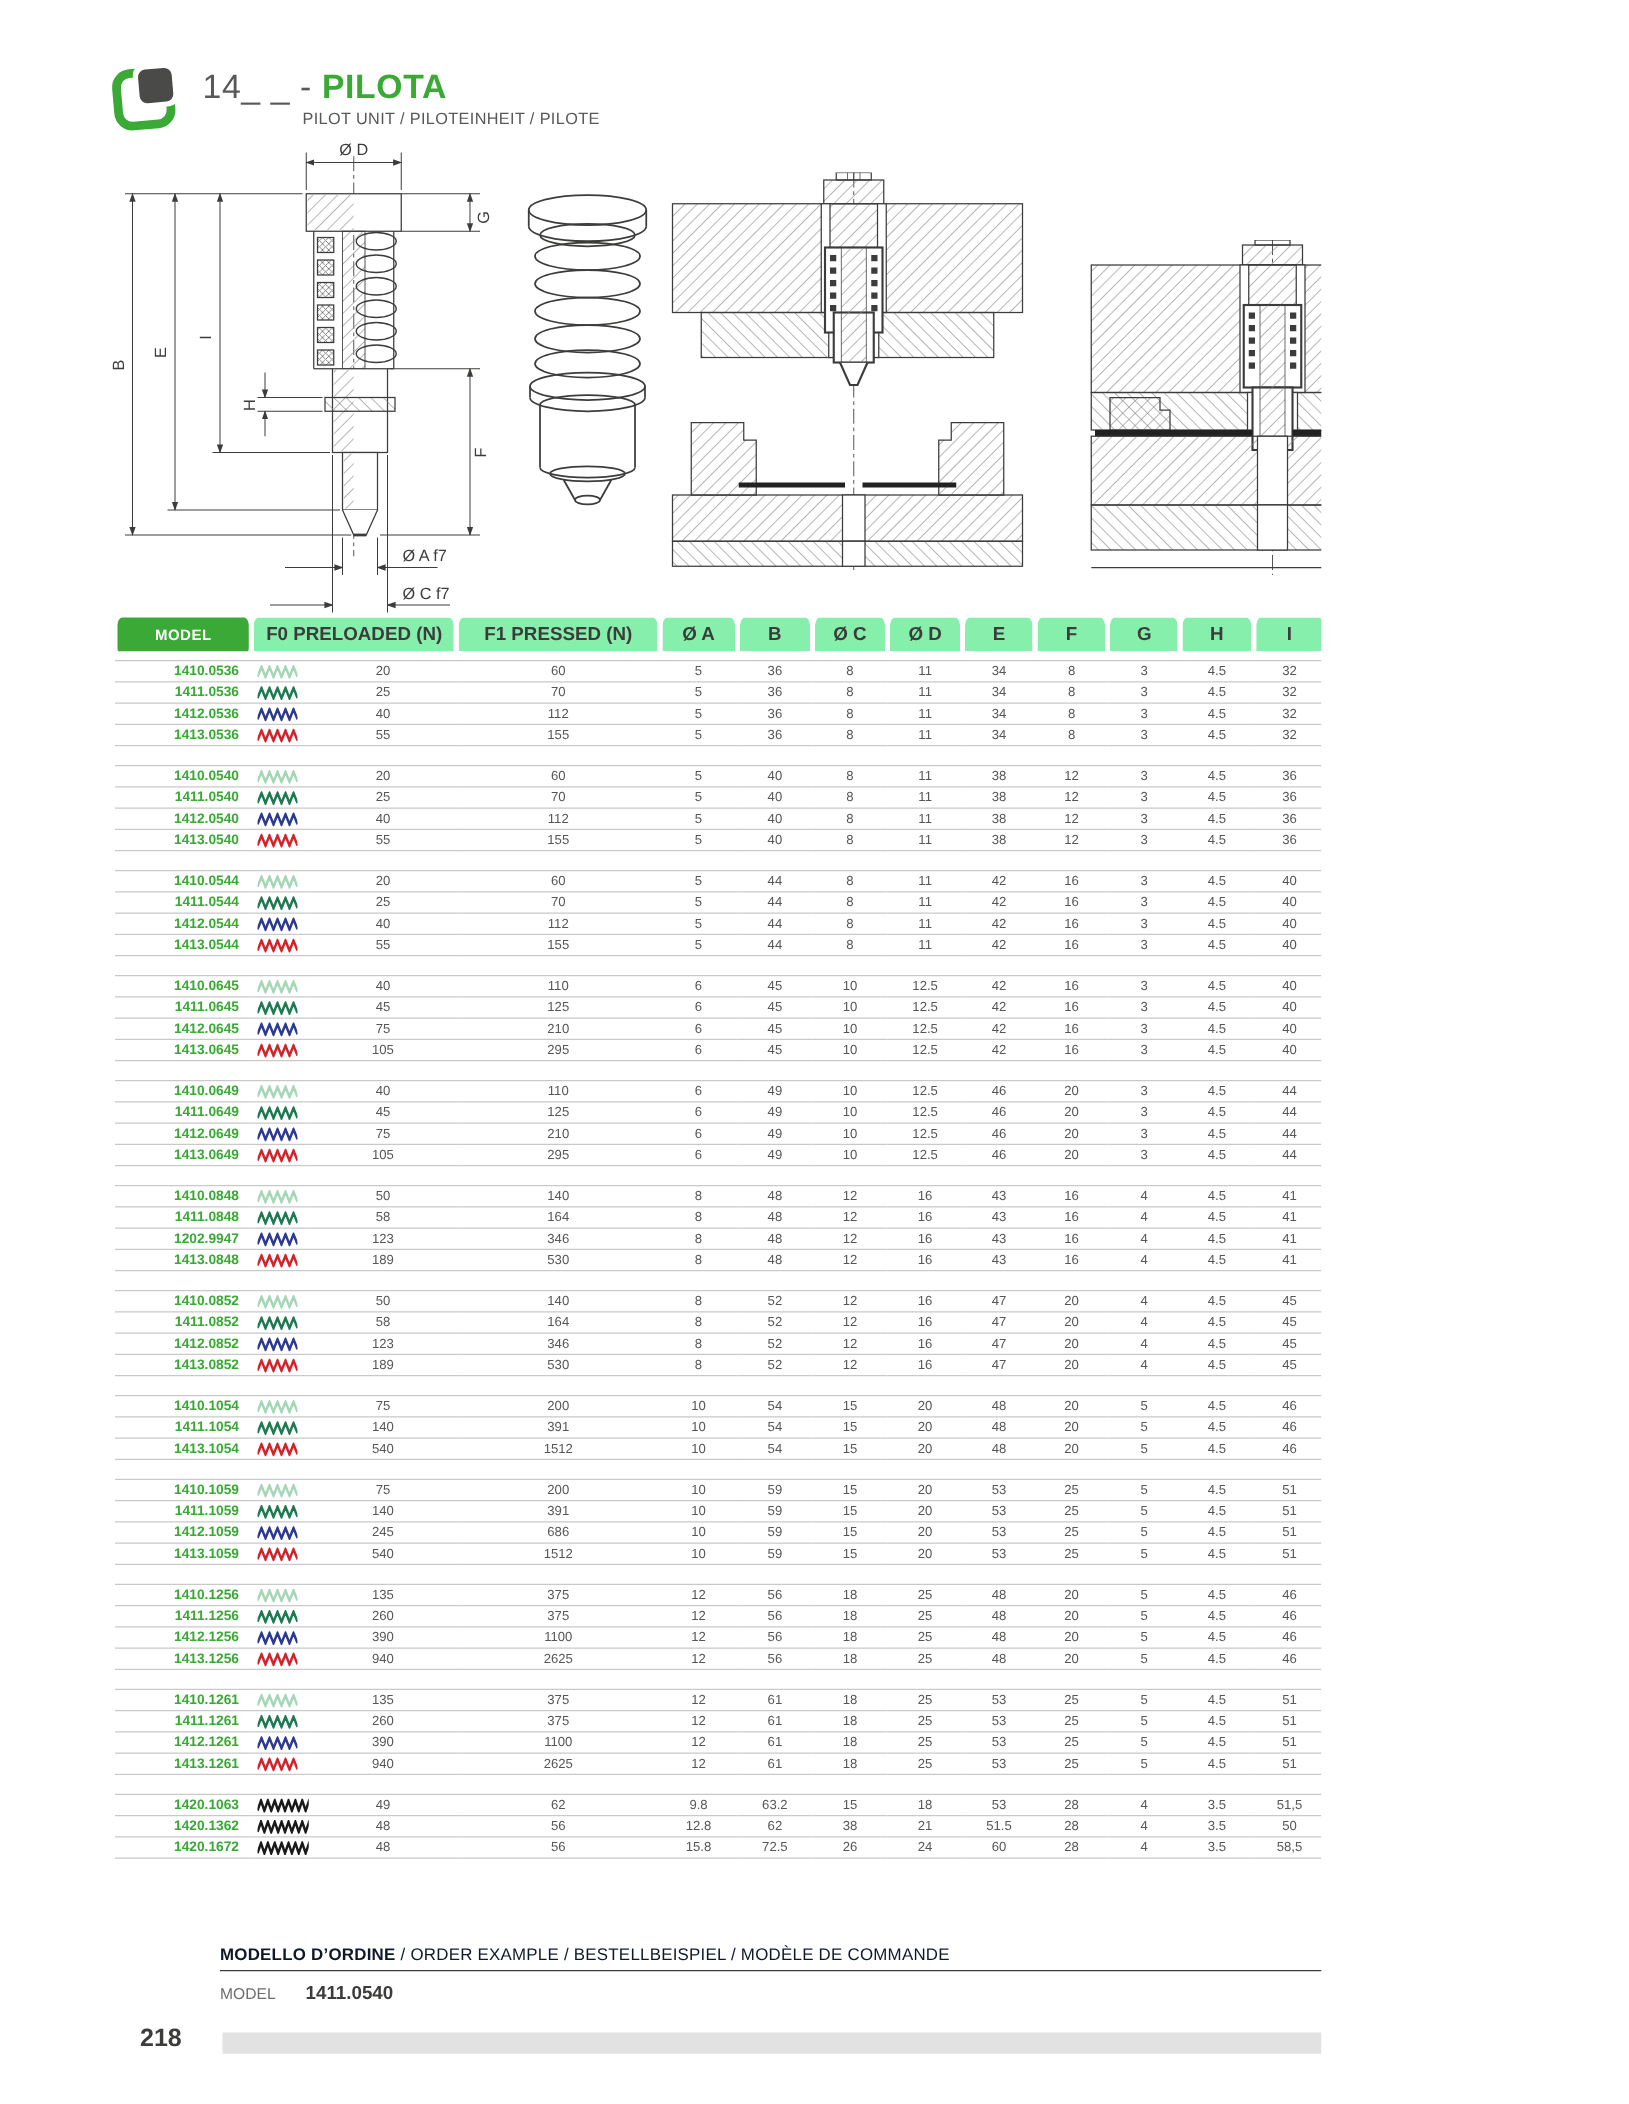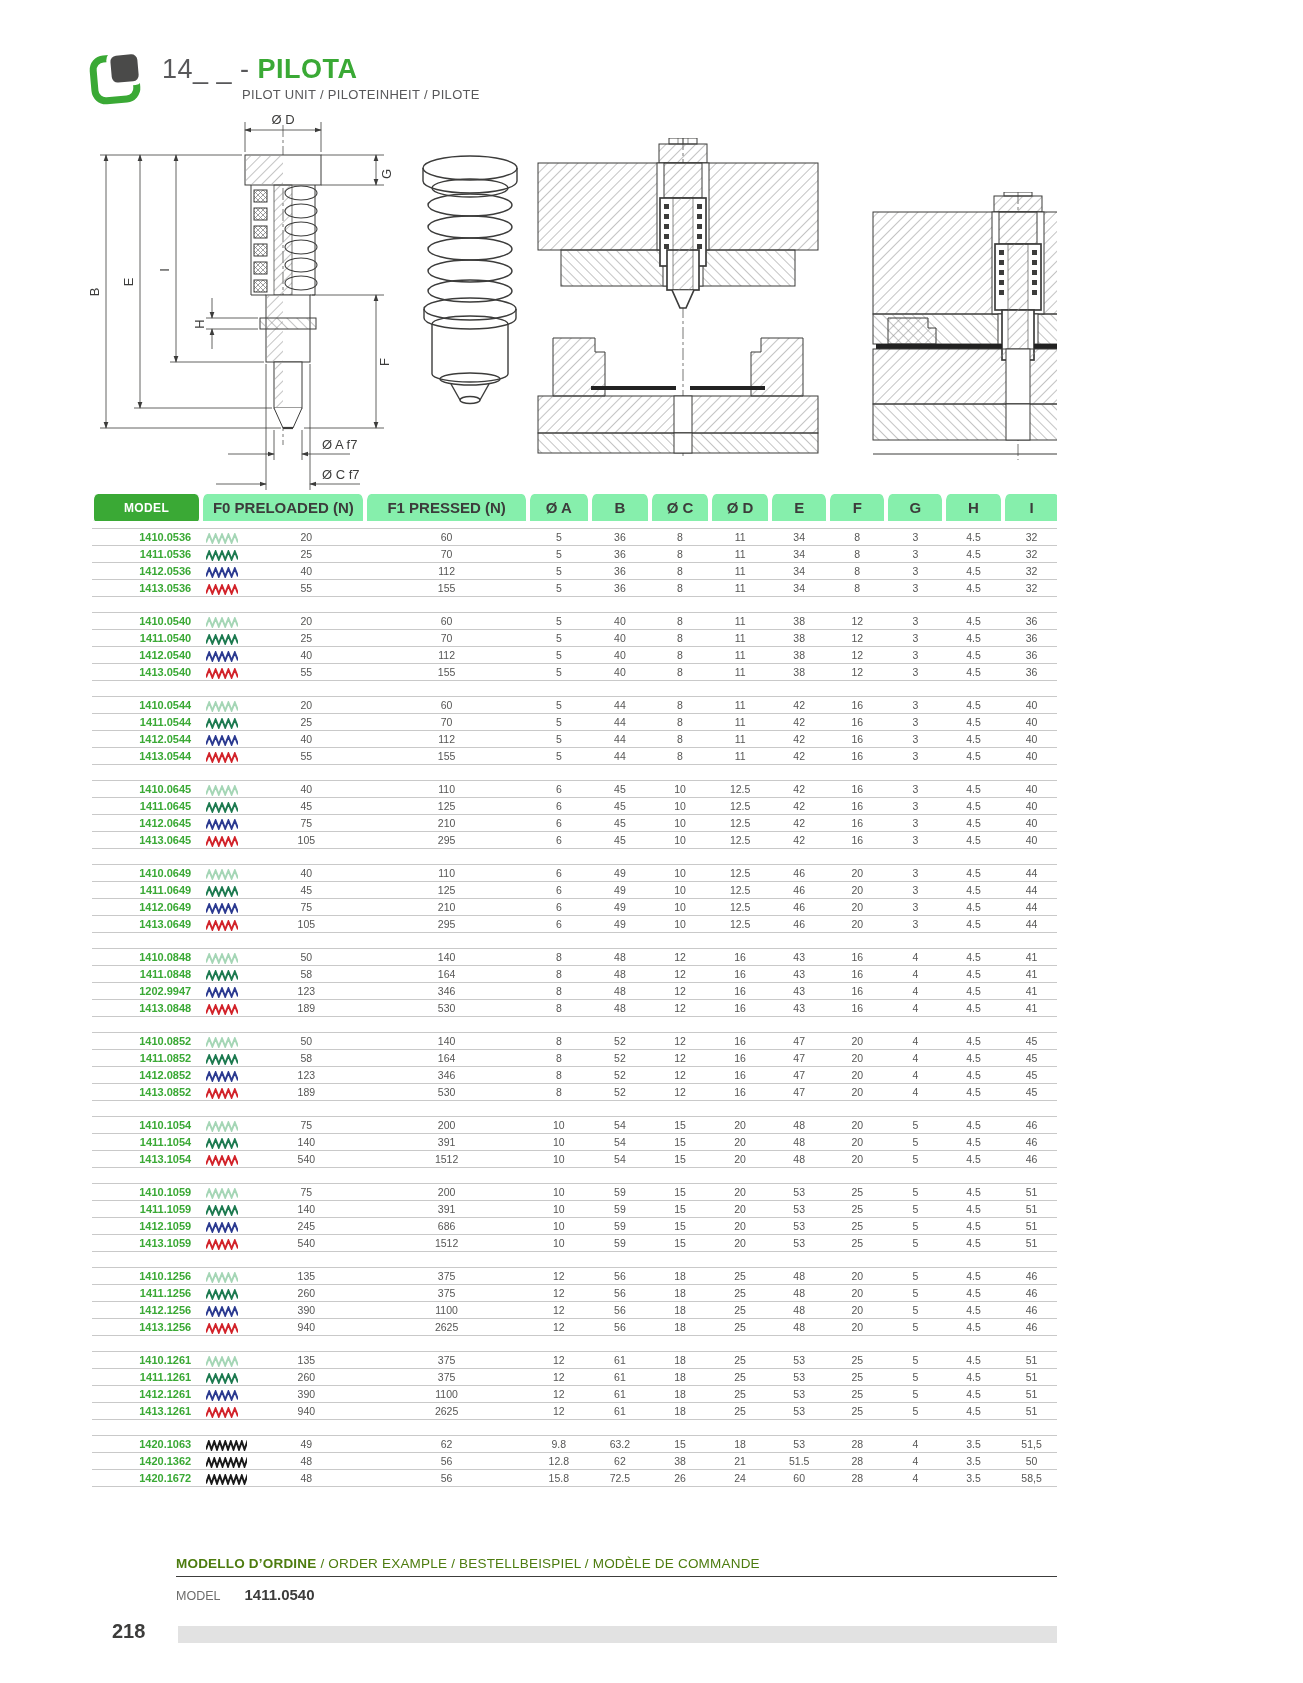--- a/index.html
+++ b/index.html
@@ -31,21 +31,21 @@
       font-size:10.5px;color:#565655;text-align:center;white-space:nowrap;overflow:hidden;}
   .data-row td.c-model{text-align:right;padding-right:10px;color:#3aa935;font-weight:bold;font-size:11px;}
   .data-row td.c-spring{text-align:left;padding-left:5px;}
   .data-row td.c-spring svg{vertical-align:middle;}
   .data-row td.c-std{font-size:8.5px;letter-spacing:0;font-style:italic;}
   tr.sep td{border-bottom:1px solid #c9c9c9;height:16px;padding:0;}
   tr.sep.lead td{height:8px;}
 
   
   .order{position:absolute;left:176px;top:1556px;width:1040px;}
-  .order-heading{font-size:13.5px;color:#4d7c0f;letter-spacing:.2px;}
+  .order-heading{font-size:13.5px;color:#0f172a;letter-spacing:.2px;}
   .order-heading .bold{font-weight:bold;}
   .order-rule{border-top:1.5px solid #3c3c3b;margin-top:5px;width:1039px;}
   .order-model{margin-top:9px;display:flex;align-items:baseline;}
   .order-model .lbl{font-size:12.5px;color:#6d6d6c;margin-right:24px;}
   .order-model .val{font-size:15px;font-weight:bold;color:#3c3c3b;}
 
   
   .pageno{position:absolute;left:112px;top:1620px;font-size:20px;font-weight:bold;color:#3c3c3b;}
   .footer-bar{position:absolute;left:178px;top:1626px;width:1125px;height:17px;background:#e2e2e2;}
 </style>

